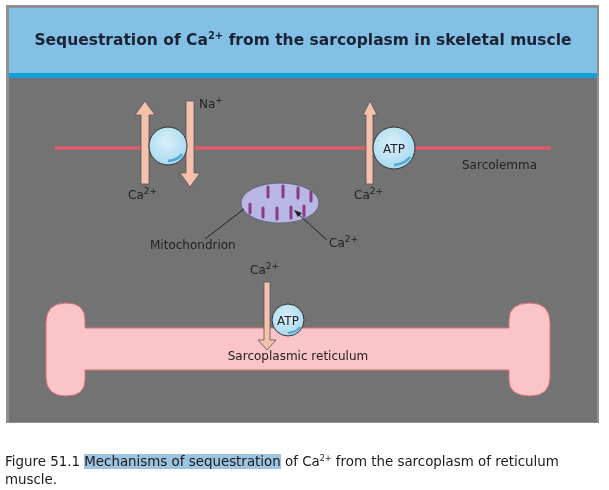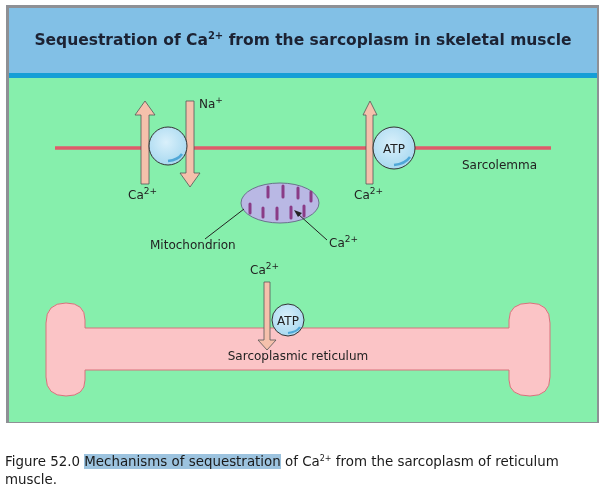--- a/index.html
+++ b/index.html
@@ -1,18 +1,18 @@
 <!DOCTYPE html>
 <html><head>
 <meta charset="utf-8">
 <style>
   html, body { margin: 0; padding: 0; background: #ffffff; }
   body { width: 609px; height: 490px; position: relative; overflow: hidden; font-family: "DejaVu Sans", sans-serif; }
   .frame { position: absolute; left: 6px; top: 5px; width: 593px; height: 418px; background: #8e9095; }
-  .inner { position: absolute; left: 3px; top: 3px; width: 588px; height: 414px; background: #86efac; overflow: hidden; }
+  .inner { position: absolute; left: 3px; top: 3px; width: 588px; height: 414px; background: #737373; overflow: hidden; }
   .header { position: absolute; left: 0; top: 0; width: 588px; height: 65px; background: #82c0e6; }
   .header-bar { position: absolute; left: 0; top: 65px; width: 588px; height: 5px; background: #169ed6; }
   .title { position: absolute; left: 0; top: 22px; width: 588px; text-align: center; font-weight: bold; font-size: 15.5px; color: #1c2233; font-family: "DejaVu Sans", sans-serif; }
   .title sup { font-size: 10px; vertical-align: 6px; }
   svg.diagram { position: absolute; left: 0; top: 0; }
   .lbl { font-family: "DejaVu Sans", sans-serif; font-size: 12px; fill: #222; }
   .caption { position: absolute; left: 5px; top: 450px; width: 600px; font-family: "DejaVu Sans", sans-serif; font-size: 13.4px; line-height: 18px; color: #1a1a1a; }
   .caption .hl { background: #9cc3df; text-align: right; }
   .caption sup { font-size: 8px; }
 </style>
@@ -93,13 +93,13 @@
   <g>
     <polygon points="264,282 264,340 258,340 267,350 276,340 270,340 270,282" fill="#f5c1ac" stroke="#555" stroke-width="0.8"></polygon>
   </g>
   <g>
     <circle cx="288" cy="320" r="16" fill="url(#pumpGrad)" stroke="#333" stroke-width="1"></circle>
     <path d="M288,333 Q297,332 300,327" fill="none" stroke="#4fa7d7" stroke-width="2.2"></path>
     <text x="288" y="325" text-anchor="middle" class="lbl" font-size="12.5">ATP</text>
   </g>
 </svg>
 
-<div class="caption"><span>Figure 52.0</span> <span class="hl">Mechanisms of sequestration</span><span> of Ca</span><sup>2+</sup><span> from the sarcoplasm of reticulum muscle.</span></div>
+<div class="caption"><span>Figure 51.1</span> <span class="hl">Mechanisms of sequestration</span><span> of Ca</span><sup>2+</sup><span> from the sarcoplasm of reticulum muscle.</span></div>
 
 </body></html>

